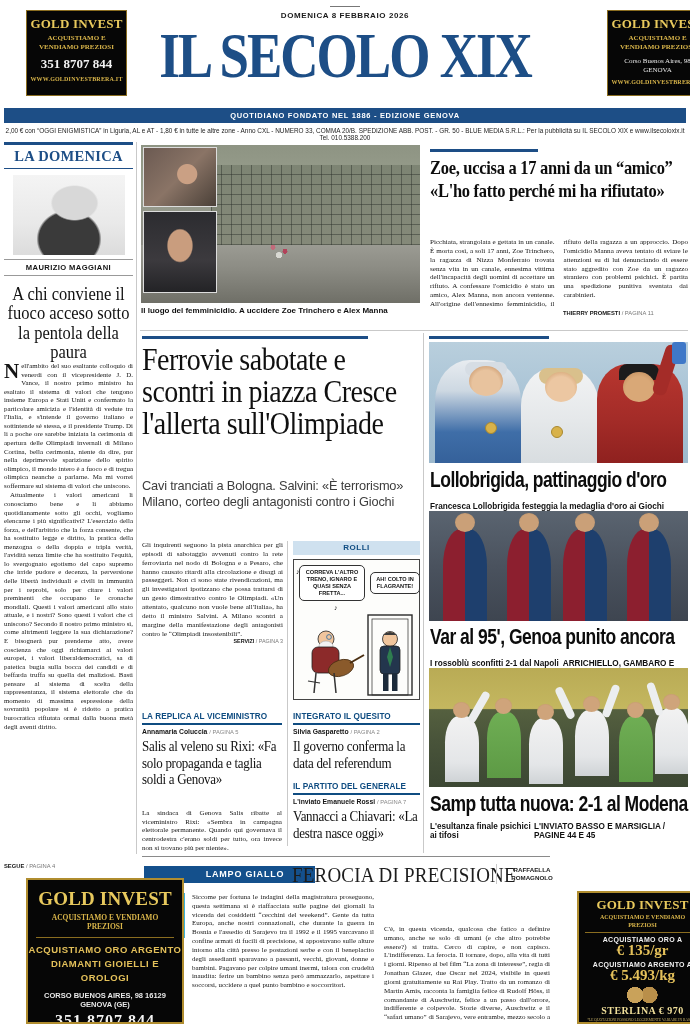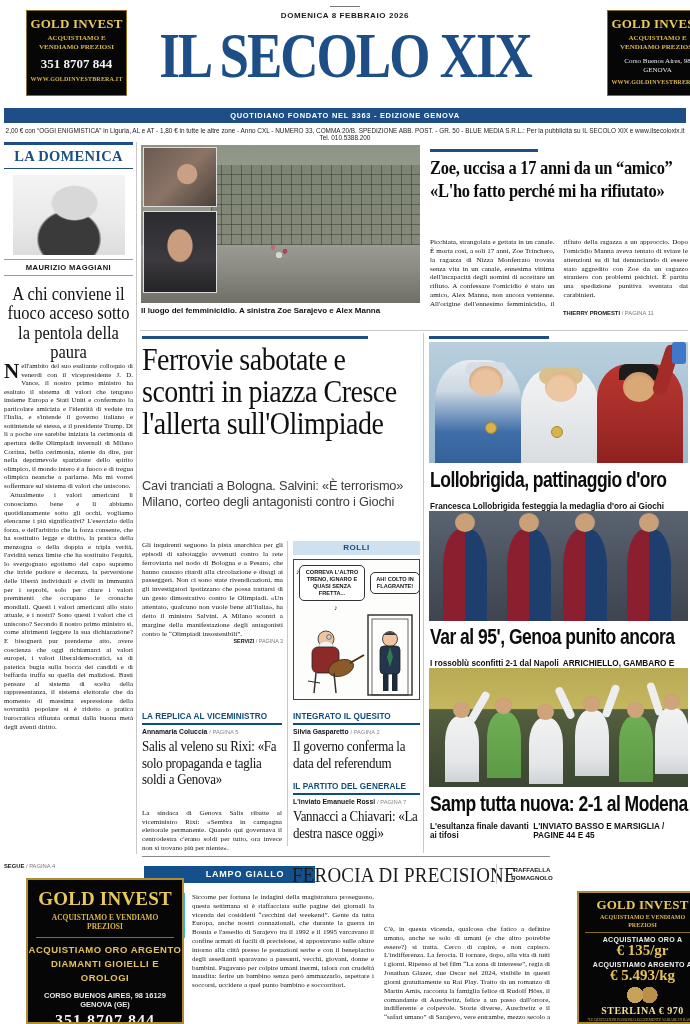--- a/index.html
+++ b/index.html
@@ -221,21 +221,21 @@
   </div>
 
   <div class="abs ad-black adtr">
     <div class="ad-title">GOLD INVEST</div>
     <div class="ad-sub">ACQUISTIAMO E VENDIAMO PREZIOSI</div>
     <div class="ad-addr">Corso Buenos Aires, 98</div>
     <div class="ad-addr" style="margin-top:0">GENOVA</div>
     <div class="ad-site">WWW.GOLDINVESTBRERA.IT</div>
   </div>
 
-  <div class="abs banner">QUOTIDIANO FONDATO NEL 3363 - EDIZIONE GENOVA</div>
+  <div class="abs banner">QUOTIDIANO FONDATO NEL 1886 - EDIZIONE GENOVA</div>
   <div class="abs priceline">2,00 € con “OGGI ENIGMISTICA” in Liguria, AL e AT - 1,80 € in tutte le altre zone - Anno CXL - NUMERO 33, COMMA 20/B. SPEDIZIONE ABB. POST. - GR. 50 - BLUE MEDIA S.R.L.: Per la pubblicità su IL SECOLO XIX e www.ilsecoloxix.it Tel. 010.5388.200</div>
 
   <div class="abs vrule v-left"></div>
   <div class="abs vrule v-sub"></div>
   <div class="abs vrule v-mid"></div>
 
   <div class="abs dom">
     <div class="dom-head">LA DOMENICA</div>
     <div class="dom-photo"></div>
     <div class="dom-author">MAURIZIO MAGGIANI</div>
@@ -250,21 +250,21 @@
   </div>
 
   <div class="abs zoe-photo photo">
     <div class="zp-fence"></div>
     <div class="zp-wall"></div>
     <div class="zp-flowers"></div>
 
     <div class="zp-inset zp-in1"></div>
     <div class="zp-inset zp-in2"></div>
   </div>
-  <div class="abs zoe-caption">Il luogo del femminicidio. A sinistra Zoe Sarajevo e Alex Manna</div>
+  <div class="abs zoe-caption">Il luogo del femminicidio. A uccidere Zoe Trinchero e Alex Manna</div>
 
   <div class="abs bluebar zoe-rule"></div>
   <div class="abs zoe-hl">Zoe, uccisa a 17 anni da un “amico” «L'ho fatto perché mi ha rifiutato»</div>
   <div class="abs zoe-body">Picchiata, strangolata e gettata in un canale. È morta così, a soli 17 anni, Zoe Trinchero, la ragazza di Nizza Monferrato trovata senza vita in un canale, ennesima vittima dell'incapacità degli uomini di accettare un rifiuto. A confessare l'omicidio è stato un amico, Alex Manna, non ancora ventenne. All'origine dell'ennesimo femminicidio, il rifiuto della ragazza a un approccio. Dopo l'omicidio Manna aveva tentato di sviare le attenzioni su di lui denunciando di essere stato aggredito con Zoe da un ragazzo straniero con problemi psichici. È partita una spedizione punitiva sventata dai carabinieri.</div>
   <div class="abs zoe-byline">
     <b>THIERRY PROMESTI</b> <span>/ PAGINA 11</span>
   </div>
 
   <div class="abs hrule hr-mid"></div>
 
@@ -394,21 +394,21 @@
     <div class="p3-pl" style="left:226px;top:40px;">
         <div class="p3-plh"></div>
       </div>
     <div class="p3-arm" style="left:46px;top:22px;transform:rotate(30deg);"></div>
     <div class="p3-arm" style="left:132px;top:18px;transform:rotate(-25deg);"></div>
     <div class="p3-arm" style="left:178px;top:16px;transform:rotate(20deg);"></div>
     <div class="p3-arm" style="left:222px;top:14px;transform:rotate(-18deg);"></div>
   </div>
   <div class="abs rc-hl h3p">Samp tutta nuova: 2-1 al Modena</div>
   <div class="abs s3p">
-    <span class="rc-sub">L'esultanza finale davanti ai tifosi</span>
+    <span class="rc-sub">L'esultanza finale psichici ai tifosi</span>
     <span class="rc-sub pages">L'INVIATO BASSO E MARSIGLIA / PAGINE 44 E 45</span>
   </div>
 
   <div class="abs hrule hr-bot"></div>
   <div class="abs lampo-bar">LAMPO GIALLO</div>
   <div class="abs ferocia-ti">FEROCIA DI PRECISIONE</div>
   <div class="abs vrule ferocia-div"></div>
   <div class="abs ferocia-au">RAFFAELLA ROMAGNOLO</div>
 
   <div class="abs sun">

